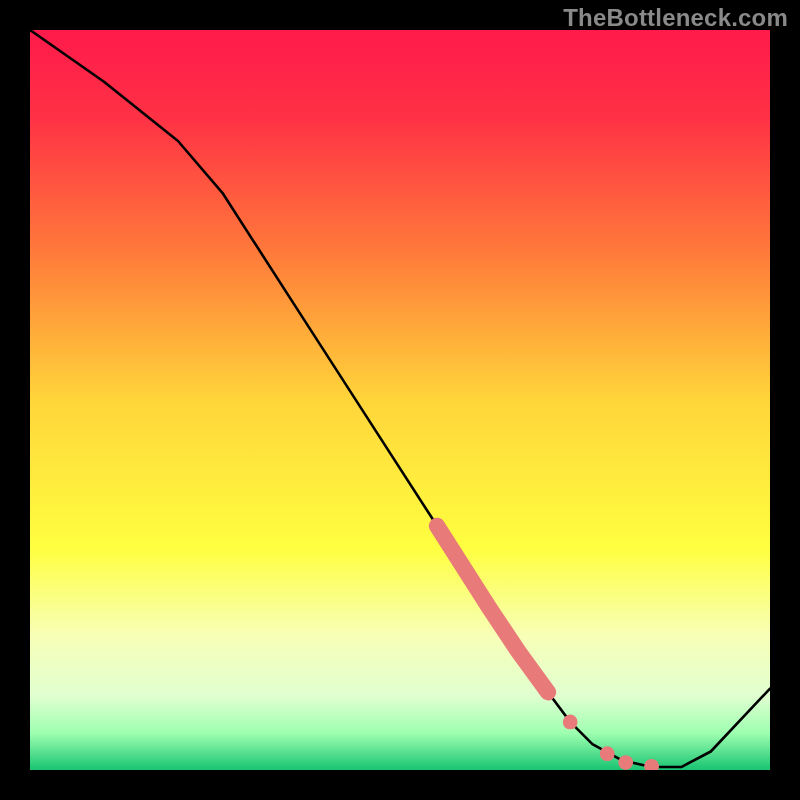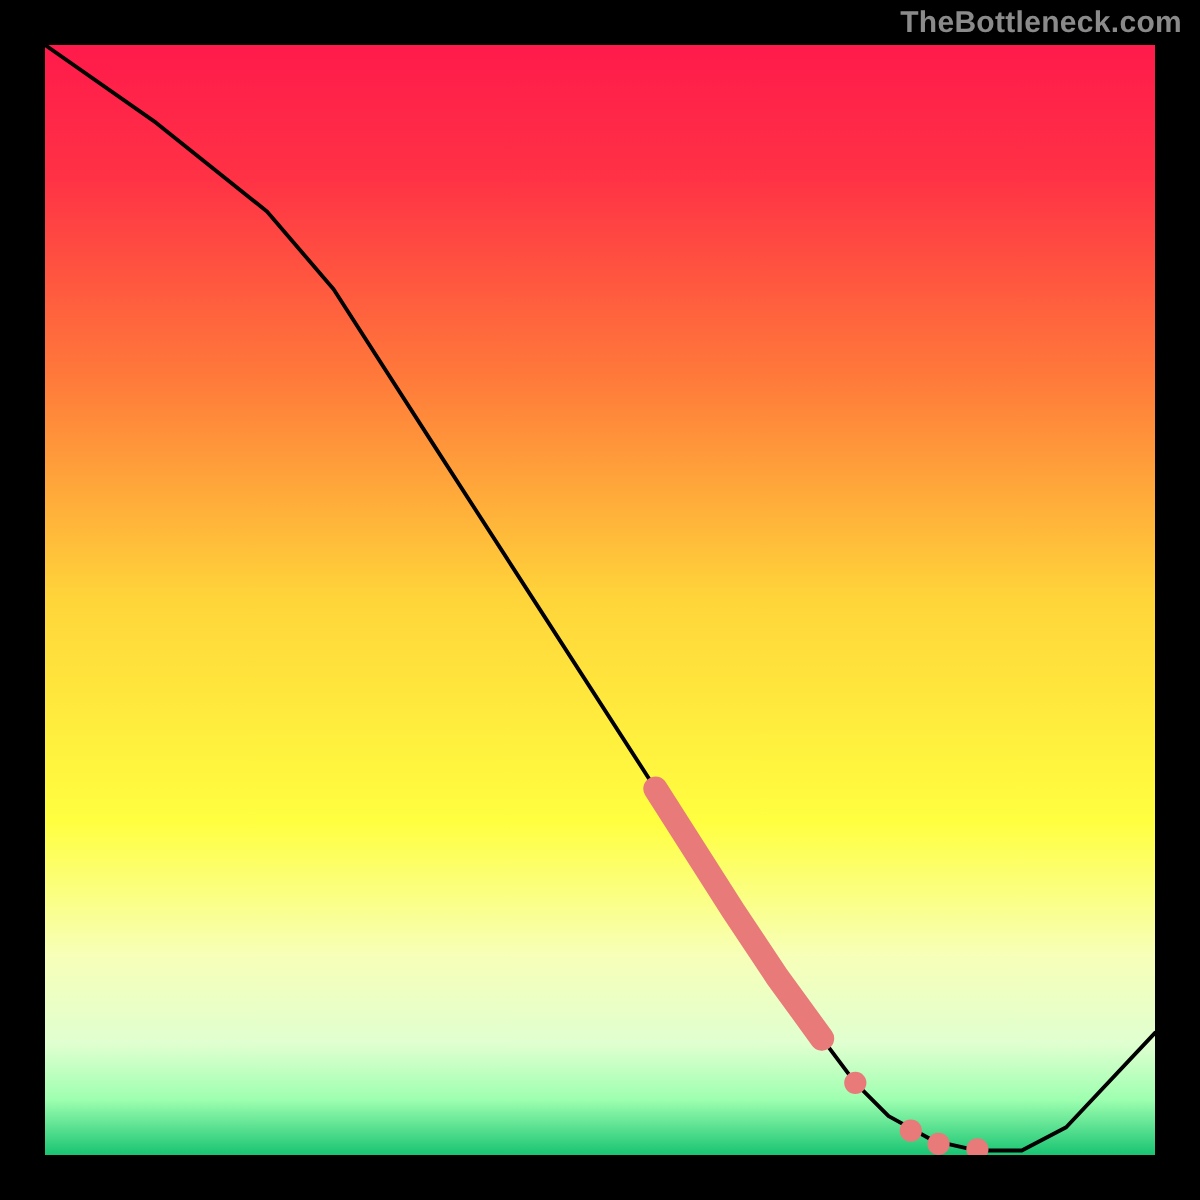--- a/index.html
+++ b/index.html
@@ -23,21 +23,21 @@
     left: 30px;
     top: 30px;
     width: 740px;
     height: 740px;
   }
   .watermark {
     position: absolute;
     top: 4px;
     right: 12px;
     font-family: Arial, Helvetica, sans-serif;
-    font-size: 20px;
+    font-size: 24px;
     font-weight: 600;
     color: #8a8a8a;
     letter-spacing: 0.2px;
   }
 </style>
 </head>
 <body>
 
 <div class="frame">
   <div class="watermark">TheBottleneck.com</div>

